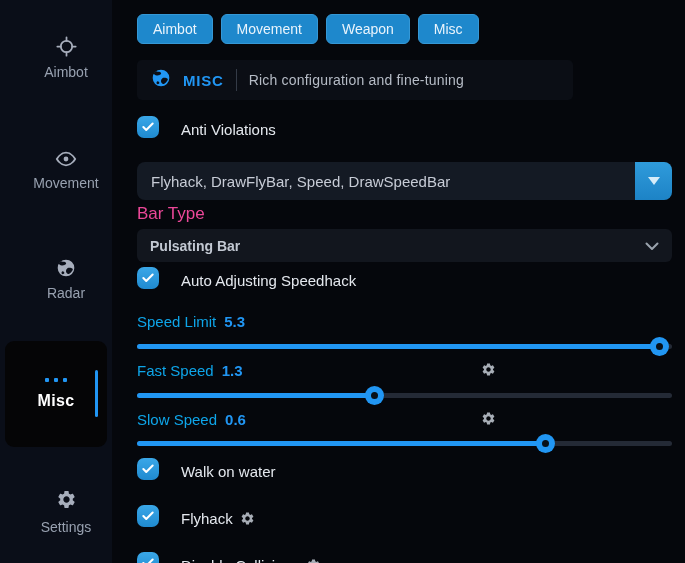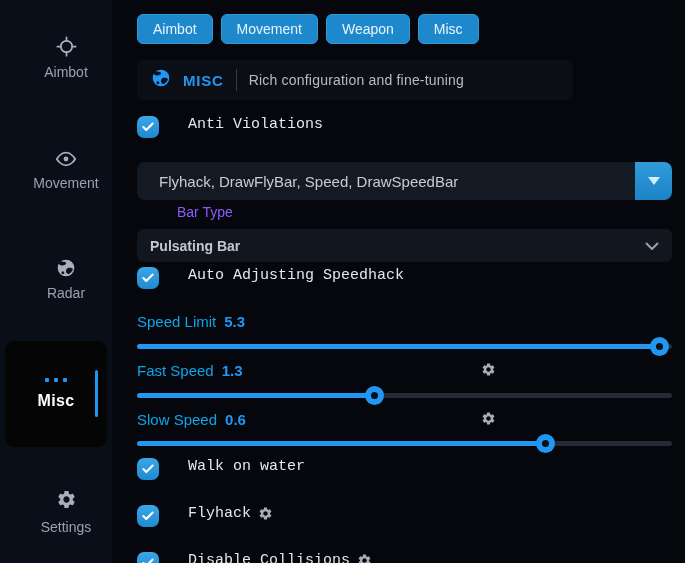--- a/index.html
+++ b/index.html
@@ -36,30 +36,30 @@
   .main{position:absolute;left:112px;top:0;right:0;bottom:0;}
 
   .tabs{position:absolute;left:25px;top:14px;display:flex;gap:8px;}
   .tab{height:30px;padding:0 15px;background:var(--tab-blue);border:1px solid #3598d6;border-radius:6px;color:#eaf4fc;font-size:14px;display:flex;align-items:center;cursor:pointer;white-space:nowrap;}
 
   .section-header{position:absolute;left:25px;top:60px;width:436px;height:40px;background:var(--header-bg);border-radius:5px;display:flex;align-items:center;padding:0 14px;gap:12px;}
   .section-title{color:var(--accent);font-weight:bold;font-size:15px;letter-spacing:.8px;}
   .header-divider{width:1px;height:22px;background:#343b47;}
   .section-subtitle{color:#b6bcc6;font-size:14px;letter-spacing:.2px;}
 
-  .check-row{position:absolute;left:25px;display:flex;align-items:flex-start;gap:29px;height:22px;font-family:Liberation Mono, monospace;}
+  .check-row{position:absolute;left:25px;display:flex;align-items:flex-end;gap:22px;height:22px;}
   .checkbox{width:22px;height:22px;border-radius:7px;background:linear-gradient(180deg,#3aa7e8,#1f8ad0);display:flex;align-items:center;justify-content:center;cursor:pointer;flex:none;}
   .check-label{color:var(--text-light);font-size:15px;display:flex;align-items:center;gap:7px;}
 
-  .multiselect{position:absolute;left:25px;top:162px;width:535px;height:38px;background:var(--field-bg);border-radius:8px;display:flex;align-items:center;cursor:pointer;padding-left:8px;}
+  .multiselect{position:absolute;left:25px;top:162px;width:535px;height:38px;background:var(--field-bg);border-radius:8px;display:flex;align-items:center;cursor:pointer;}
   .multiselect-value{flex:1;padding:0 14px;color:#c7ccd6;font-size:15px;white-space:nowrap;overflow:hidden;}
   .multiselect-btn{width:37px;height:38px;background:linear-gradient(180deg,#2f9bdb,#1d83c6);border-radius:0 8px 8px 0;display:flex;align-items:center;justify-content:center;cursor:pointer;flex:none;}
   .tri-down{width:0;height:0;border-left:6px solid transparent;border-right:6px solid transparent;border-top:8px solid #d6ecf9;}
 
-  .field-label{position:absolute;left:25px;color:#8b5cf6;font-size:14px;margin-left:40px;}
+  .field-label{position:absolute;left:25px;color:#ec4899;font-size:17px;}
 
   .select{position:absolute;left:25px;top:229px;width:535px;height:33px;background:var(--select-bg);border-radius:6px;display:flex;align-items:center;justify-content:space-between;padding:8px 13px;cursor:pointer;}
   .select-value{color:#c2c8d2;font-size:14px;font-weight:600;}
 
   .slider-label-row{position:absolute;left:25px;width:535px;height:20px;display:flex;align-items:center;gap:8px;}
   .slider-name{color:#0ea5e9;font-size:15px;}
   .slider-value{color:var(--accent);font-size:15px;font-weight:bold;}
   .row-gear{position:absolute;left:344px;top:2px;}
 
   .slider{position:absolute;left:25px;width:535px;height:18px;cursor:pointer;}

